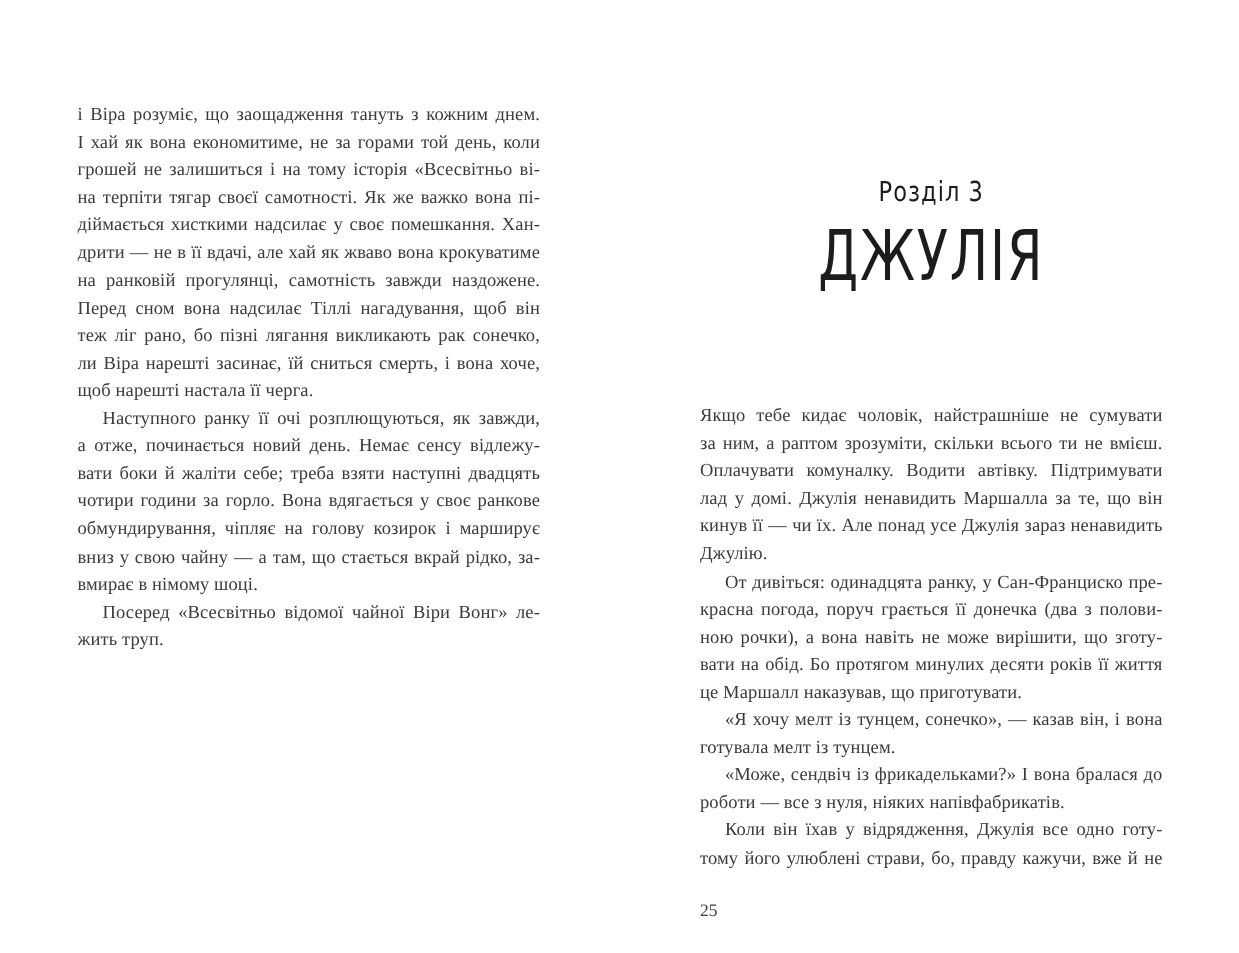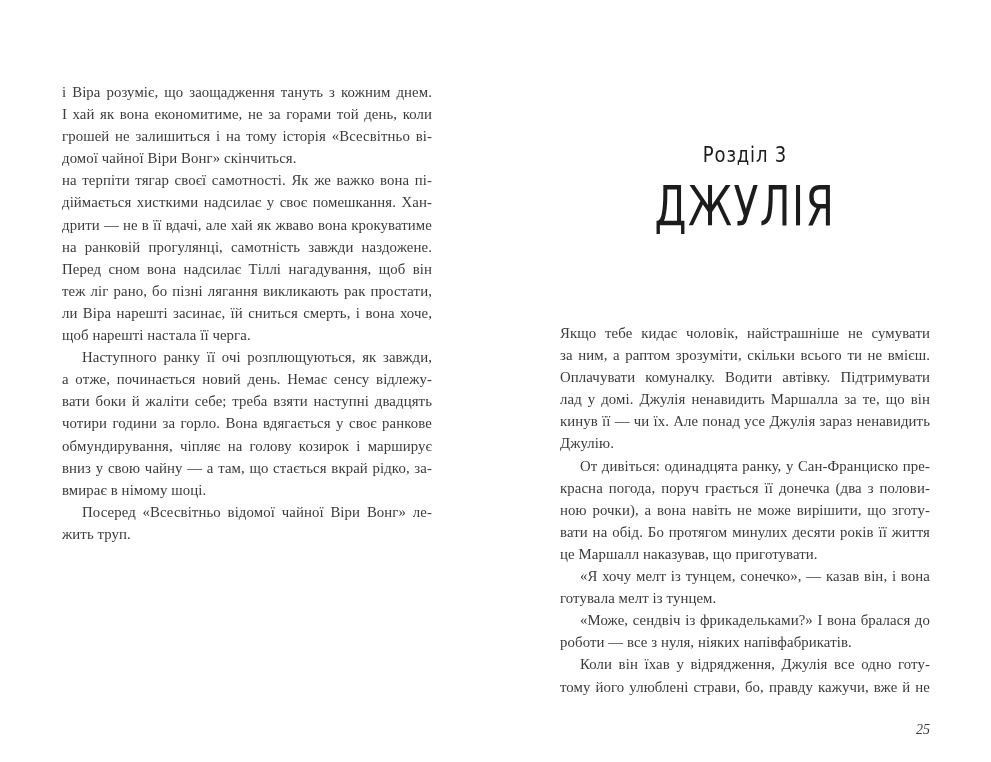--- a/index.html
+++ b/index.html
@@ -52,42 +52,40 @@
     font-size: 56px; line-height: 60px;
     color: #1c1c1c;
     transform: scaleX(0.73);
     transform-origin: 50% 0;
     letter-spacing: 2px;
     white-space: nowrap;
   }
   .page-number {
     position: absolute;
     left: 560px; top: 706px; width: 370px;
-    text-align: right;
+    text-align: left;
     font-size: 14px;
     color: #3a3a3a;
-    font-style: italic;
   }
 </style>
 </head>
 <body>
 
 <div class="spread">
 
   <div class="textblock" id="left-lines">
       <div class="line">і Віра розуміє, що заощадження тануть з кожним днем.</div>
       <div class="line">І хай як вона економитиме, не за горами той день, коли</div>
       <div class="line">грошей не залишиться і на тому історія «Всесвітньо ві-</div>
-      <div class="line end">домої чайної Віри Вонг» скінчиться.</div>
       <div class="line">на терпіти тягар своєї самотності. Як же важко вона пі-</div>
       <div class="line">діймається хисткими надсилає у своє помешкання. Хан-</div>
       <div class="line">дрити — не в її вдачі, але хай як жваво вона крокуватиме</div>
       <div class="line">на ранковій прогулянці, самотність завжди наздожене.</div>
       <div class="line">Перед сном вона надсилає Тіллі нагадування, щоб він</div>
-      <div class="line">теж ліг рано, бо пізні лягання викликають рак простати,</div>
+      <div class="line">теж ліг рано, бо пізні лягання викликають рак сонечко,</div>
       <div class="line">ли Віра нарешті засинає, їй сниться смерть, і вона хоче,</div>
       <div class="line end">щоб нарешті настала її черга.</div>
       <div class="line indent">Наступного ранку її очі розплющуються, як завжди,</div>
       <div class="line">а отже, починається новий день. Немає сенсу відлежу-</div>
       <div class="line">вати боки й жаліти себе; треба взяти наступні двадцять</div>
       <div class="line">чотири години за горло. Вона вдягається у своє ранкове</div>
       <div class="line">обмундирування, чіпляє на голову козирок і марширує</div>
       <div class="line">вниз у свою чайну — а там, що стається вкрай рідко, за-</div>
       <div class="line end">вмирає в німому шоці.</div>
       <div class="line indent">Посеред «Всесвітньо відомої чайної Віри Вонг» ле-</div>

